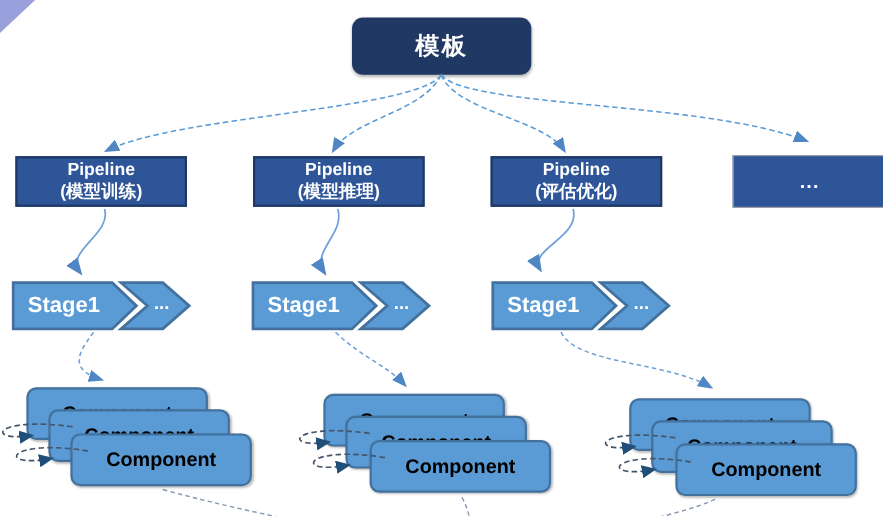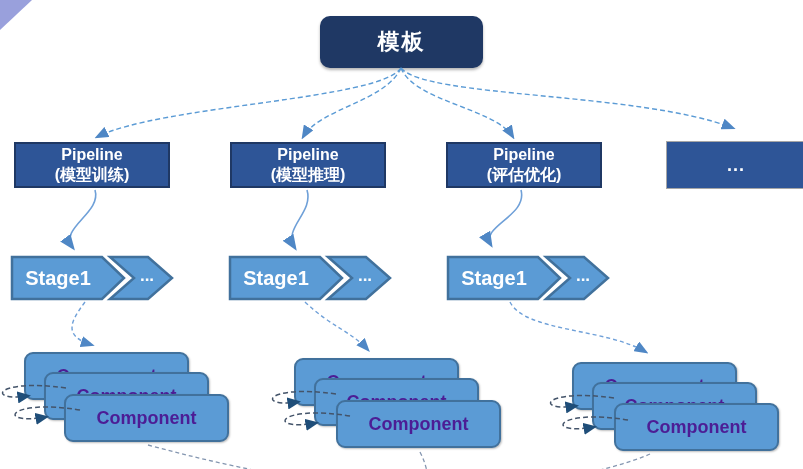--- a/index.html
+++ b/index.html
@@ -20,21 +20,21 @@
   .stage{position:absolute;width:170px;height:58px;}
   .s1{left:10px;top:255px;} .s2{left:228px;top:255px;} .s3{left:446px;top:255px;}
   .stage svg{position:absolute;left:0;top:0;}
   .stage-poly{fill:#5B9BD5;stroke:#41719C;stroke-width:2.5;}
   .stage-label{position:absolute;left:0;top:0;width:96px;height:46px;display:flex;
         align-items:center;justify-content:center;font-size:20px;font-weight:bold;color:#fff;}
   .stage-more{position:absolute;left:114px;top:-2px;width:46px;height:46px;display:flex;
         align-items:center;justify-content:center;font-size:17px;font-weight:bold;color:#fff;}
   .comp{position:absolute;width:165px;height:48px;background:#5B9BD5;border:2px solid #41719C;
         border-radius:9px;box-sizing:border-box;display:flex;align-items:center;justify-content:center;
-        color:#4c1d95;font-size:18px;font-weight:600;box-shadow:1px 1px 2px rgba(0,0,0,.25);}
+        color:#000000;font-size:18px;font-weight:600;box-shadow:1px 1px 2px rgba(0,0,0,.25);}
   .z1{z-index:1;} .z2{z-index:2;} .z3{z-index:3;}
   .connectors{position:absolute;left:0;top:0;z-index:20;pointer-events:none;}
 </style>
 </head>
 <body>
 
 <div class="canvas">
 
   <div class="corner"></div>
 

